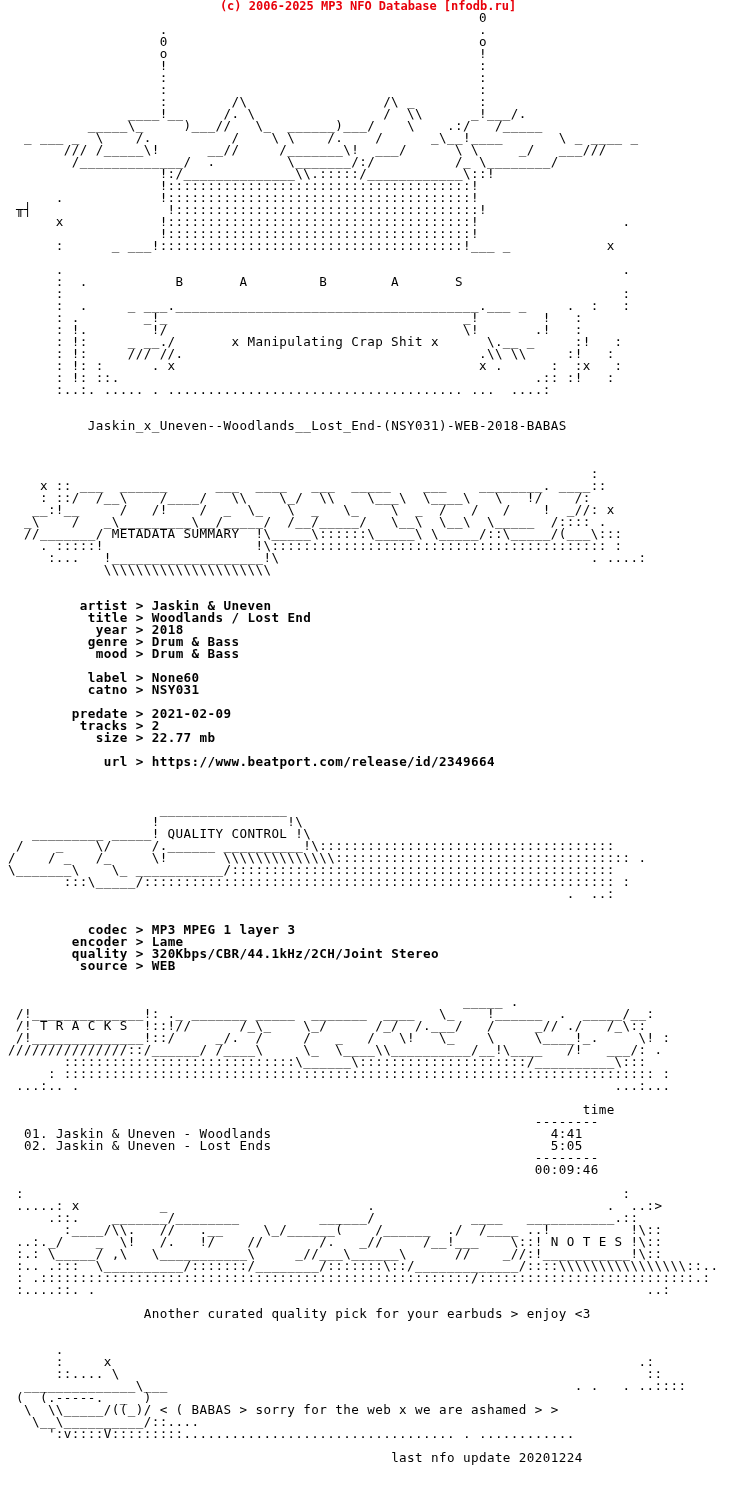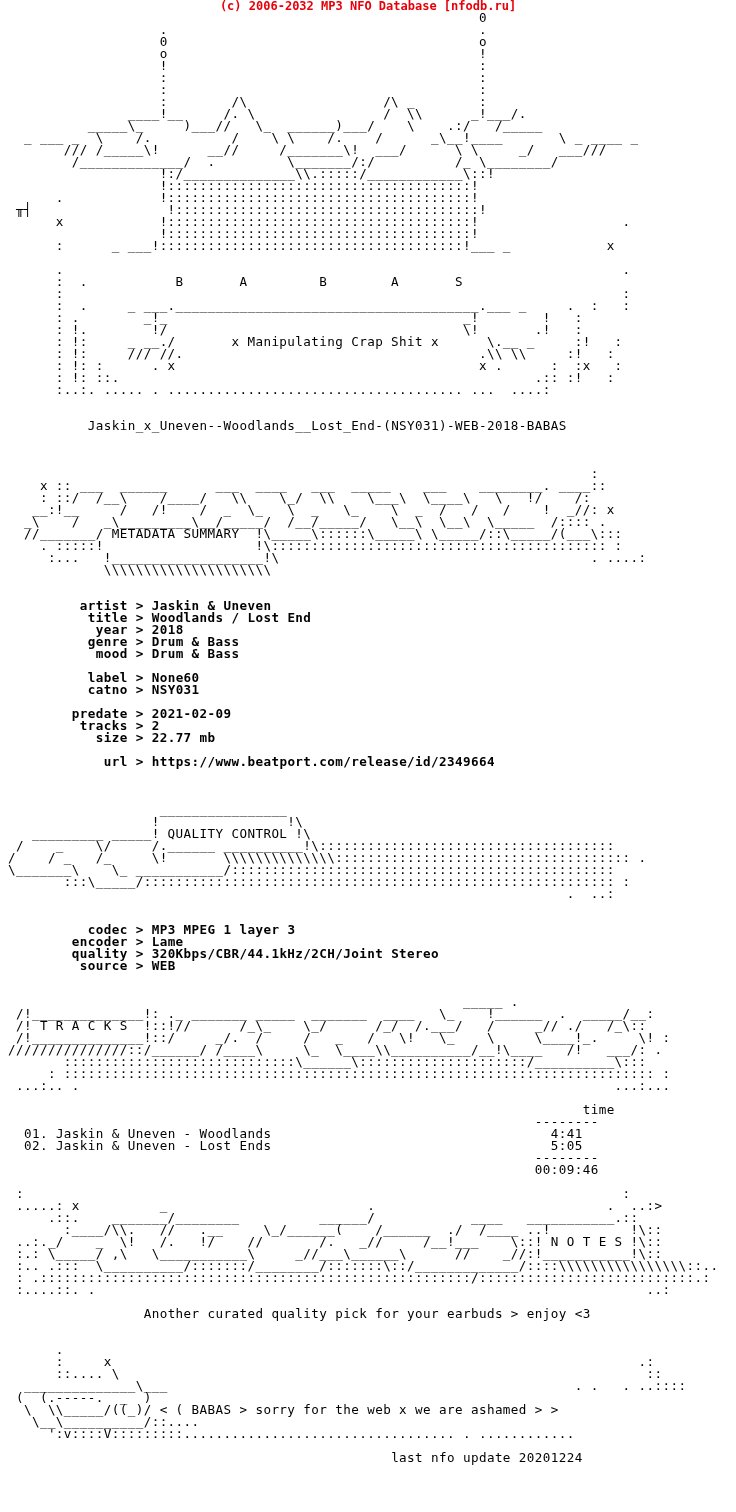--- a/index.html
+++ b/index.html
@@ -42,15 +42,15 @@
     .nfo .ln {
       display: block;
       height: 12px;
       overflow: visible;
     }
     .nfo .bold { font-weight: bold; }
   </style>
 </head>
 <body>
 
-<div class="copyright">(c) 2006-2032 MP3 NFO Database [nfodb.ru]</div>
+<div class="copyright">(c) 2006-2025 MP3 NFO Database [nfodb.ru]</div>
 
 <pre class="nfo"><span class="ln">                                                            0</span><span class="ln">                    .                                       .</span><span class="ln">                    0                                       o</span><span class="ln">                    o                                       !</span><span class="ln">                    !                                       :</span><span class="ln">                    :                                       :</span><span class="ln">                    :                                       :</span><span class="ln">                    :        /\                 /\ _        :</span><span class="ln">                ____!__     /. \                /  \\      _!___/.</span><span class="ln">           _____\_     )___//   \_  ______)___/    \    .:/   /_____</span><span class="ln">   _ ___ _  \    /.          /    \ \    /.    /      _\__!____       \ _ ____ _</span><span class="ln">        /// /_____\!      __//     /_______\!  ___/      \ \     _/   ___///</span><span class="ln">         /_____________/  .         \_______/:/          /_ \________/</span><span class="ln">                    !:/______________\\.:::::/____________\::!</span><span class="ln">                    !::::::::::::::::::::::::::::::::::::::!</span><span class="ln">       .            !::::::::::::::::::::::::::::::::::::::!</span><span class="ln">  ╥┤                 !::::::::::::::::::::::::::::::::::::::!</span><span class="ln">       x            !::::::::::::::::::::::::::::::::::::::!                  .</span><span class="ln">                    !::::::::::::::::::::::::::::::::::::::!</span><span class="ln">       :      _ ___!::::::::::::::::::::::::::::::::::::::!___ _            x</span><span class="ln"> </span><span class="ln">       .                                                                      .</span><span class="ln">       :  .           B       A         B        A       S</span><span class="ln">       :                                                                      :</span><span class="ln">       :  .     _ ___.______________________________________.___ _     .  :   :</span><span class="ln">       : .        _!_                                     _!        !   :</span><span class="ln">       : !.        !/                                     \!       .!   :</span><span class="ln">       : !:     _ __./       x Manipulating Crap Shit x      \.__ _     :!   :</span><span class="ln">       : !:     /// //.                                     .\\ \\     :!   :</span><span class="ln">       : !: :      . x                                      x .      :  :x   :</span><span class="ln">       : !: ::.                                                    .:: :!   :</span><span class="ln">       :..:. ..... . ..................................... ...  ....:</span><span class="ln"> </span><span class="ln"> </span><span class="ln">           <span>Jaskin_x_Uneven--Woodlands__Lost_End-(NSY031)-WEB-2018-BABAS</span></span><span class="ln"> </span><span class="ln"> </span><span class="ln"> </span><span class="ln">                                                                          :</span><span class="ln">     x :: ___  ______      ___  ____   ___  _____    ___    ________. ____::</span><span class="ln">     : ::/  /__\    /____/   \\    \_/  \\    \___\  \____\   \   !/    /:</span><span class="ln">    __:!__     /   /!    /  _  \_   \  _   \_    \  _  /   /   /    !  _//: x</span><span class="ln">   _\    /   _\_________\__/_____/  /__/_____/   \__\  \__\  \_____  /:::: .</span><span class="ln">   //_______/ METADATA SUMMARY  !\_____\::::::\_____\ \_____/::\_____/(___\:::</span><span class="ln">     . :::::!                   !\:::::::::::::::::::::::::::::::::::::::::: :</span><span class="ln">      :...   !___________________!\                                       . ....:</span><span class="ln">             \\\\\\\\\\\\\\\\\\\\\</span><span class="ln"> </span><span class="ln"> </span><span class="ln bold">          <span>artist</span> &gt; <span>Jaskin &amp; Uneven</span></span><span class="ln bold">           <span>title</span> &gt; <span>Woodlands / Lost End</span></span><span class="ln bold">            <span>year</span> &gt; <span>2018</span></span><span class="ln bold">           <span>genre</span> &gt; <span>Drum &amp; Bass</span></span><span class="ln bold">            <span>mood</span> &gt; <span>Drum &amp; Bass</span></span><span class="ln"> </span><span class="ln bold">           <span>label</span> &gt; <span>None60</span></span><span class="ln bold">           <span>catno</span> &gt; <span>NSY031</span></span><span class="ln"> </span><span class="ln bold">         <span>predate</span> &gt; <span>2021-02-09</span></span><span class="ln bold">          <span>tracks</span> &gt; <span>2</span></span><span class="ln bold">            <span>size</span> &gt; <span>22.77 mb</span></span><span class="ln"> </span><span class="ln bold">             <span>url</span> &gt; <span>https://www.beatport.com/release/id/2349664</span></span><span class="ln"> </span><span class="ln"> </span><span class="ln"> </span><span class="ln">                    ________________</span><span class="ln">                   !                !\</span><span class="ln">    _________ _____! QUALITY CONTROL !\</span><span class="ln">  /    _    \/     /.______ __________!\:::::::::::::::::::::::::::::::::::::</span><span class="ln"> /    / _   /_     \!       \\\\\\\\\\\\\\::::::::::::::::::::::::::::::::::::: .</span><span class="ln"> \_______\    \_ ___________/::::::::::::::::::::::::::::::::::::::::::::::::</span><span class="ln">        :::\_____/::::::::::::::::::::::::::::::::::::::::::::::::::::::::::: :</span><span class="ln">                                                                       .  ..:</span><span class="ln"> </span><span class="ln"> </span><span class="ln bold">           <span>codec</span> &gt; <span>MP3 MPEG 1 layer 3</span></span><span class="ln bold">         <span>encoder</span> &gt; <span>Lame</span></span><span class="ln bold">         <span>quality</span> &gt; <span>320Kbps/CBR/44.1kHz/2CH/Joint Stereo</span></span><span class="ln bold">          <span>source</span> &gt; <span>WEB</span></span><span class="ln"> </span><span class="ln"> </span><span class="ln">                                                          _____ .</span><span class="ln">  /!______________!: ._ _______ _____  _______  ____   \_    !______  .  _____/__:</span><span class="ln">  /! T R A C K S  !::!//      /_\_    \_/      /_/  /.___/   /     _// ./   /_\::</span><span class="ln">  /!______________!::/     _/.  /     /   _   /   \!   \_    \     \____!_.     \! :</span><span class="ln"> ///////////////::/______/ /____\     \_  \____\\__________/__!\____   /!   ___/: .</span><span class="ln">        :::::::::::::::::::::::::::::\______\:::::::::::::::::::::/__________\:::</span><span class="ln">      : :::::::::::::::::::::::::::::::::::::::::::::::::::::::::::::::::::::::::: :</span><span class="ln">  ...:.. .                                                                   ...:...</span><span class="ln"> </span><span class="ln">                                                                         <span>time</span></span><span class="ln">                                                                   <span>--------</span></span><span class="ln">   <span>01.</span> <span>Jaskin &amp; Uneven</span> - <span>Woodlands</span>                                   <span>4:41</span></span><span class="ln">   <span>02.</span> <span>Jaskin &amp; Uneven</span> - <span>Lost Ends</span>                                   <span>5:05</span></span><span class="ln">                                                                   <span>--------</span></span><span class="ln">                                                                   <span>00:09:46</span></span><span class="ln"> </span><span class="ln">  :                                                                           :</span><span class="ln">  .....: x          _                         .                             .  ..:&gt;</span><span class="ln">      .::.    _______/________          ______/            ____   ___________.::</span><span class="ln">        :____/\\.   //   .__     \_/______(    /______  ./  /____ ..!          !\::</span><span class="ln">  ..:._/    _  \!   /.   !/    //       /.   _//     /__!___    \::! N O T E S !\::</span><span class="ln">  :.: \_____/ ,\   \___________\     _//___\______\      //    _//:!___________!\::</span><span class="ln">  :.. .:::  \__________/:::::::/________/:::::::\::/_____________/::::\\\\\\\\\\\\\\\\::..</span><span class="ln">  : .::::::::::::::::::::::::::::::::::::::::::::::::::::::/:::::::::::::::::::::::::::.:</span><span class="ln">  :....::. .                                                                     ..:</span><span class="ln"> </span><span class="ln">                  <span>Another curated quality pick for your earbuds &gt; enjoy &lt;3</span></span><span class="ln"> </span><span class="ln"> </span><span class="ln">       .</span><span class="ln">       :     x                                                                  .:</span><span class="ln">       ::.... \                                                                  ::</span><span class="ln">   ______________\___                                                   . .   . ..::::</span><span class="ln">  (  (.-----.  _  )</span><span class="ln">   \  \\_____/((_)/ &lt; ( BABAS &gt; sorry for the web x we are ashamed &gt; &gt;</span><span class="ln">    \__\__________/::....</span><span class="ln">      ':v::::V:::::::::.................................. . ............</span><span class="ln"> </span><span class="ln">                                                 <span>last nfo update 20201224</span></span></pre>
 
 </body></html>

